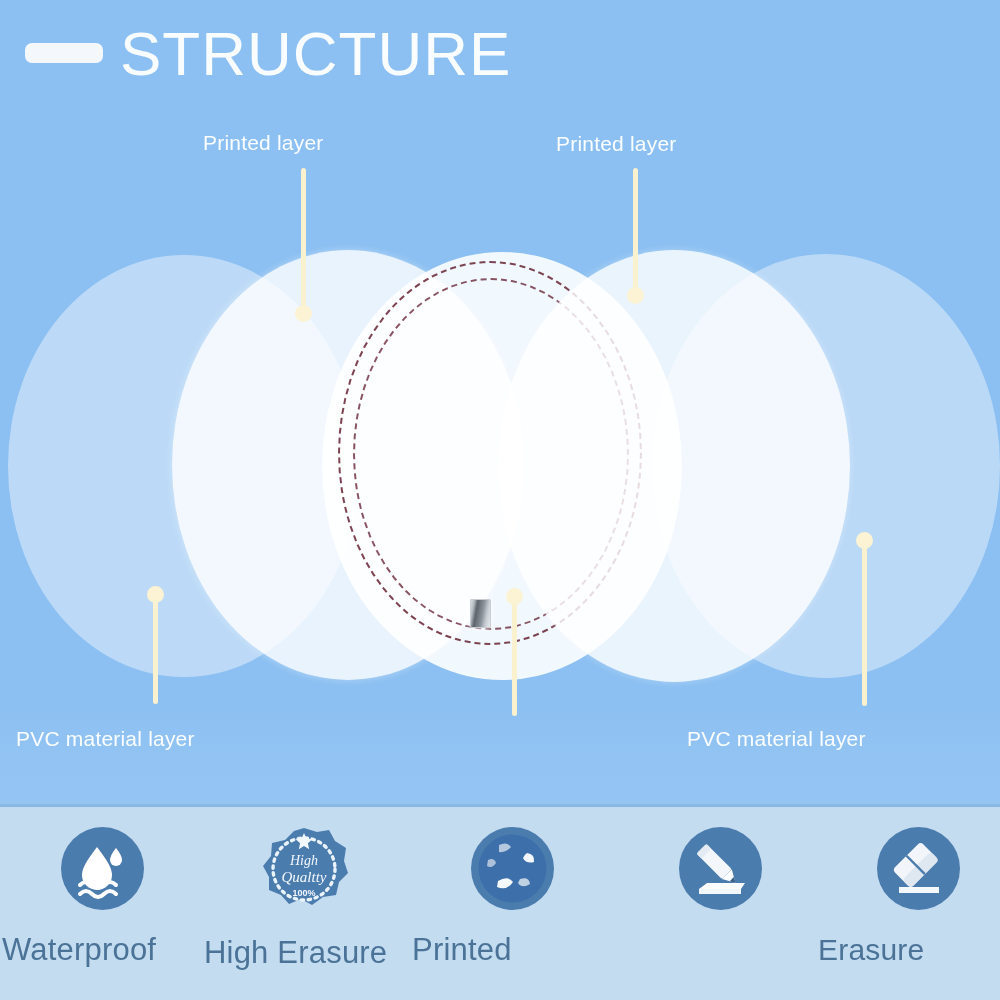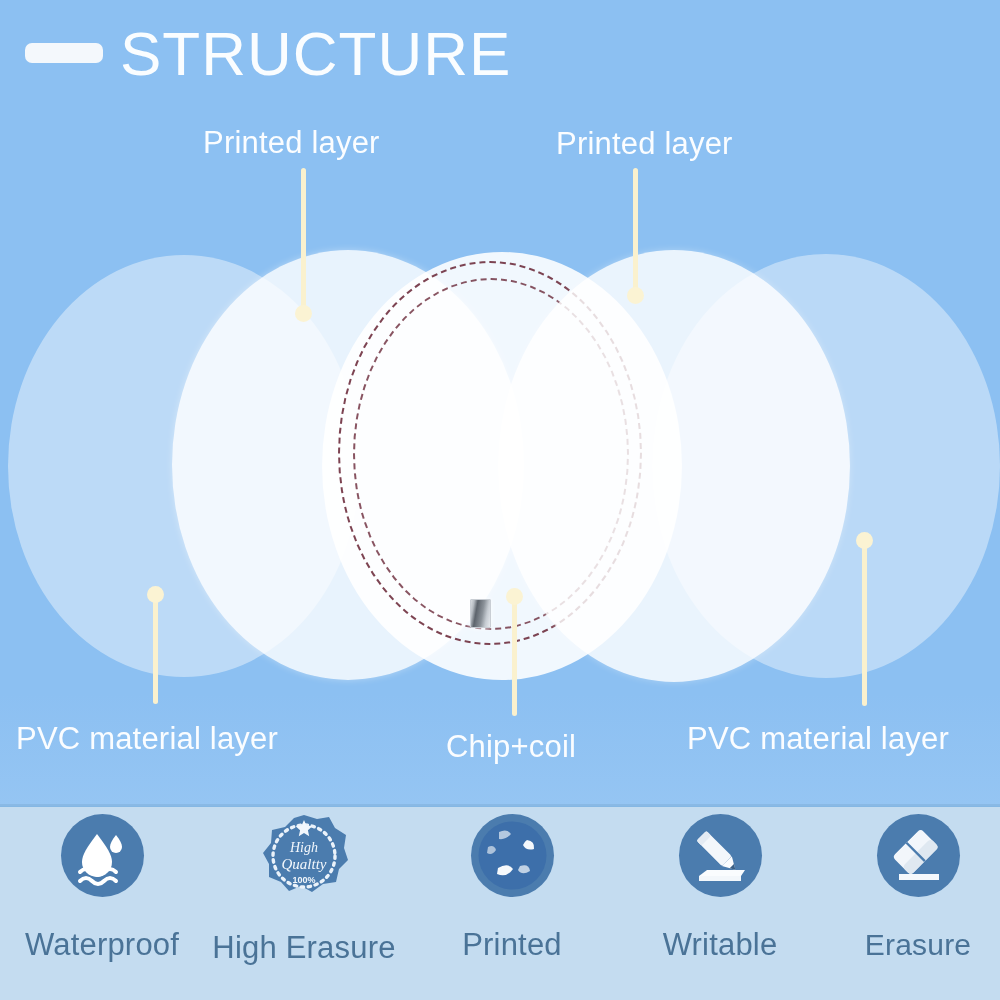--- a/index.html
+++ b/index.html
@@ -144,60 +144,60 @@
   #pointer-pvc-left .stem { height: 112px; }
   #pointer-chip      { left: 512px; top: 594px; height: 122px; }
   #pointer-chip .stem { height: 122px; }
   #pointer-pvc-right { left: 862px; top: 538px; height: 168px; }
   #pointer-pvc-right .stem { height: 168px; }
 
   
   .diagram-label {
     position: absolute;
     color: #FBFDFF;
-    font-size: 31px;
+    font-size: 21px;
     line-height: 34px;
     white-space: nowrap;
     letter-spacing: .2px;
   }
   #label-printed-left  { left: 203px; top: 126px; }
   #label-printed-right { left: 556px; top: 127px; }
   #label-pvc-left      { left: 16px;  top: 722px; }
   #label-chip          { left: 446px; top: 730px; }
   #label-pvc-right     { left: 687px; top: 722px; }
 
   
   #features-panel {
     position: absolute;
     left: 0; top: 807px;
     width: 1000px; height: 193px;
     background: #C4DCF0;
   }
   .feature {
     position: absolute;
-    top: 7px;
+    top: 20px;
     width: 200px;
-    text-align: center;
+    text-align: left;
   }
   #feature-waterproof   { left: 2px; }
   #feature-high-quality { left: 204px; }
   #feature-durable      { left: 412px; }
   #feature-writable     { left: 620px; }
   #feature-erasure      { left: 818px; }
 
   .feature .icon-circle {
     width: 83px; height: 83px;
     margin: 0 auto;
     border-radius: 50%;
     background: #4B7CAE;
     position: relative;
     overflow: hidden;
   }
   .feature .feature-label {
-    margin-top: 30px;
+    margin-top: 22px;
     font-size: 31px;
     line-height: 36px;
     color: #4A7397;
     white-space: nowrap;
     letter-spacing: .2px;
   }
   #feature-erasure .feature-label { font-size: 30px; }
 
   .icon-svg { display: block; width: 83px; height: 83px; }
 
@@ -246,21 +246,20 @@
       <div class="dot"></div>
     </div>
     <div class="pointer up" id="pointer-pvc-right">
       <div class="stem"></div>
       <div class="dot"></div>
     </div>
 
     <div class="diagram-label" id="label-printed-left">Printed layer</div>
     <div class="diagram-label" id="label-printed-right">Printed layer</div>
     <div class="diagram-label" id="label-pvc-left">PVC material layer</div>
-    <div class="diagram-label" id="label-chip">Chip+coil</div>
     <div class="diagram-label" id="label-pvc-right">PVC material layer</div>
   </div>
 
   <div id="panel-divider"></div>
 
   <div id="features-panel">
 
     <div class="feature" id="feature-waterproof">
       <div class="icon-circle">
         <svg class="icon-svg" viewBox="0 0 83 83" aria-hidden="true">
@@ -307,21 +306,20 @@
           <g transform="rotate(-45 41.5 41.5)">
             <rect x="35" y="14" width="14" height="36" rx="2" fill="#F3F7FB"></rect>
             <rect x="35" y="14" width="14" height="7" rx="2" fill="#E4EBF3"></rect>
             <polygon points="35,50 49,50 42,62" fill="#FAFCFE"></polygon>
             <polygon points="39,57 45,57 42,62" fill="#3A5F86"></polygon>
           </g>
           <path d="M20 62 h42 v5 h-42 z" fill="#F3F7FB"></path>
           <path d="M20 62 l8 -6 h38 l-4 6 z" fill="#FAFCFE"></path>
         </svg>
       </div>
-      <div class="feature-label">Writable</div>
     </div>
 
     <div class="feature" id="feature-erasure">
       <div class="icon-circle">
         <svg class="icon-svg" viewBox="0 0 83 83" aria-hidden="true">
           <g transform="rotate(-45 41.5 41.5)">
             <rect x="22" y="24" width="40" height="26" rx="4" fill="#F2F6FB"></rect>
             <rect x="22" y="38" width="40" height="12" rx="4" fill="#DFE8F1"></rect>
             <line x1="42" y1="24" x2="42" y2="50" stroke="#4B7CAE" stroke-width="2.4"></line>
           </g>

